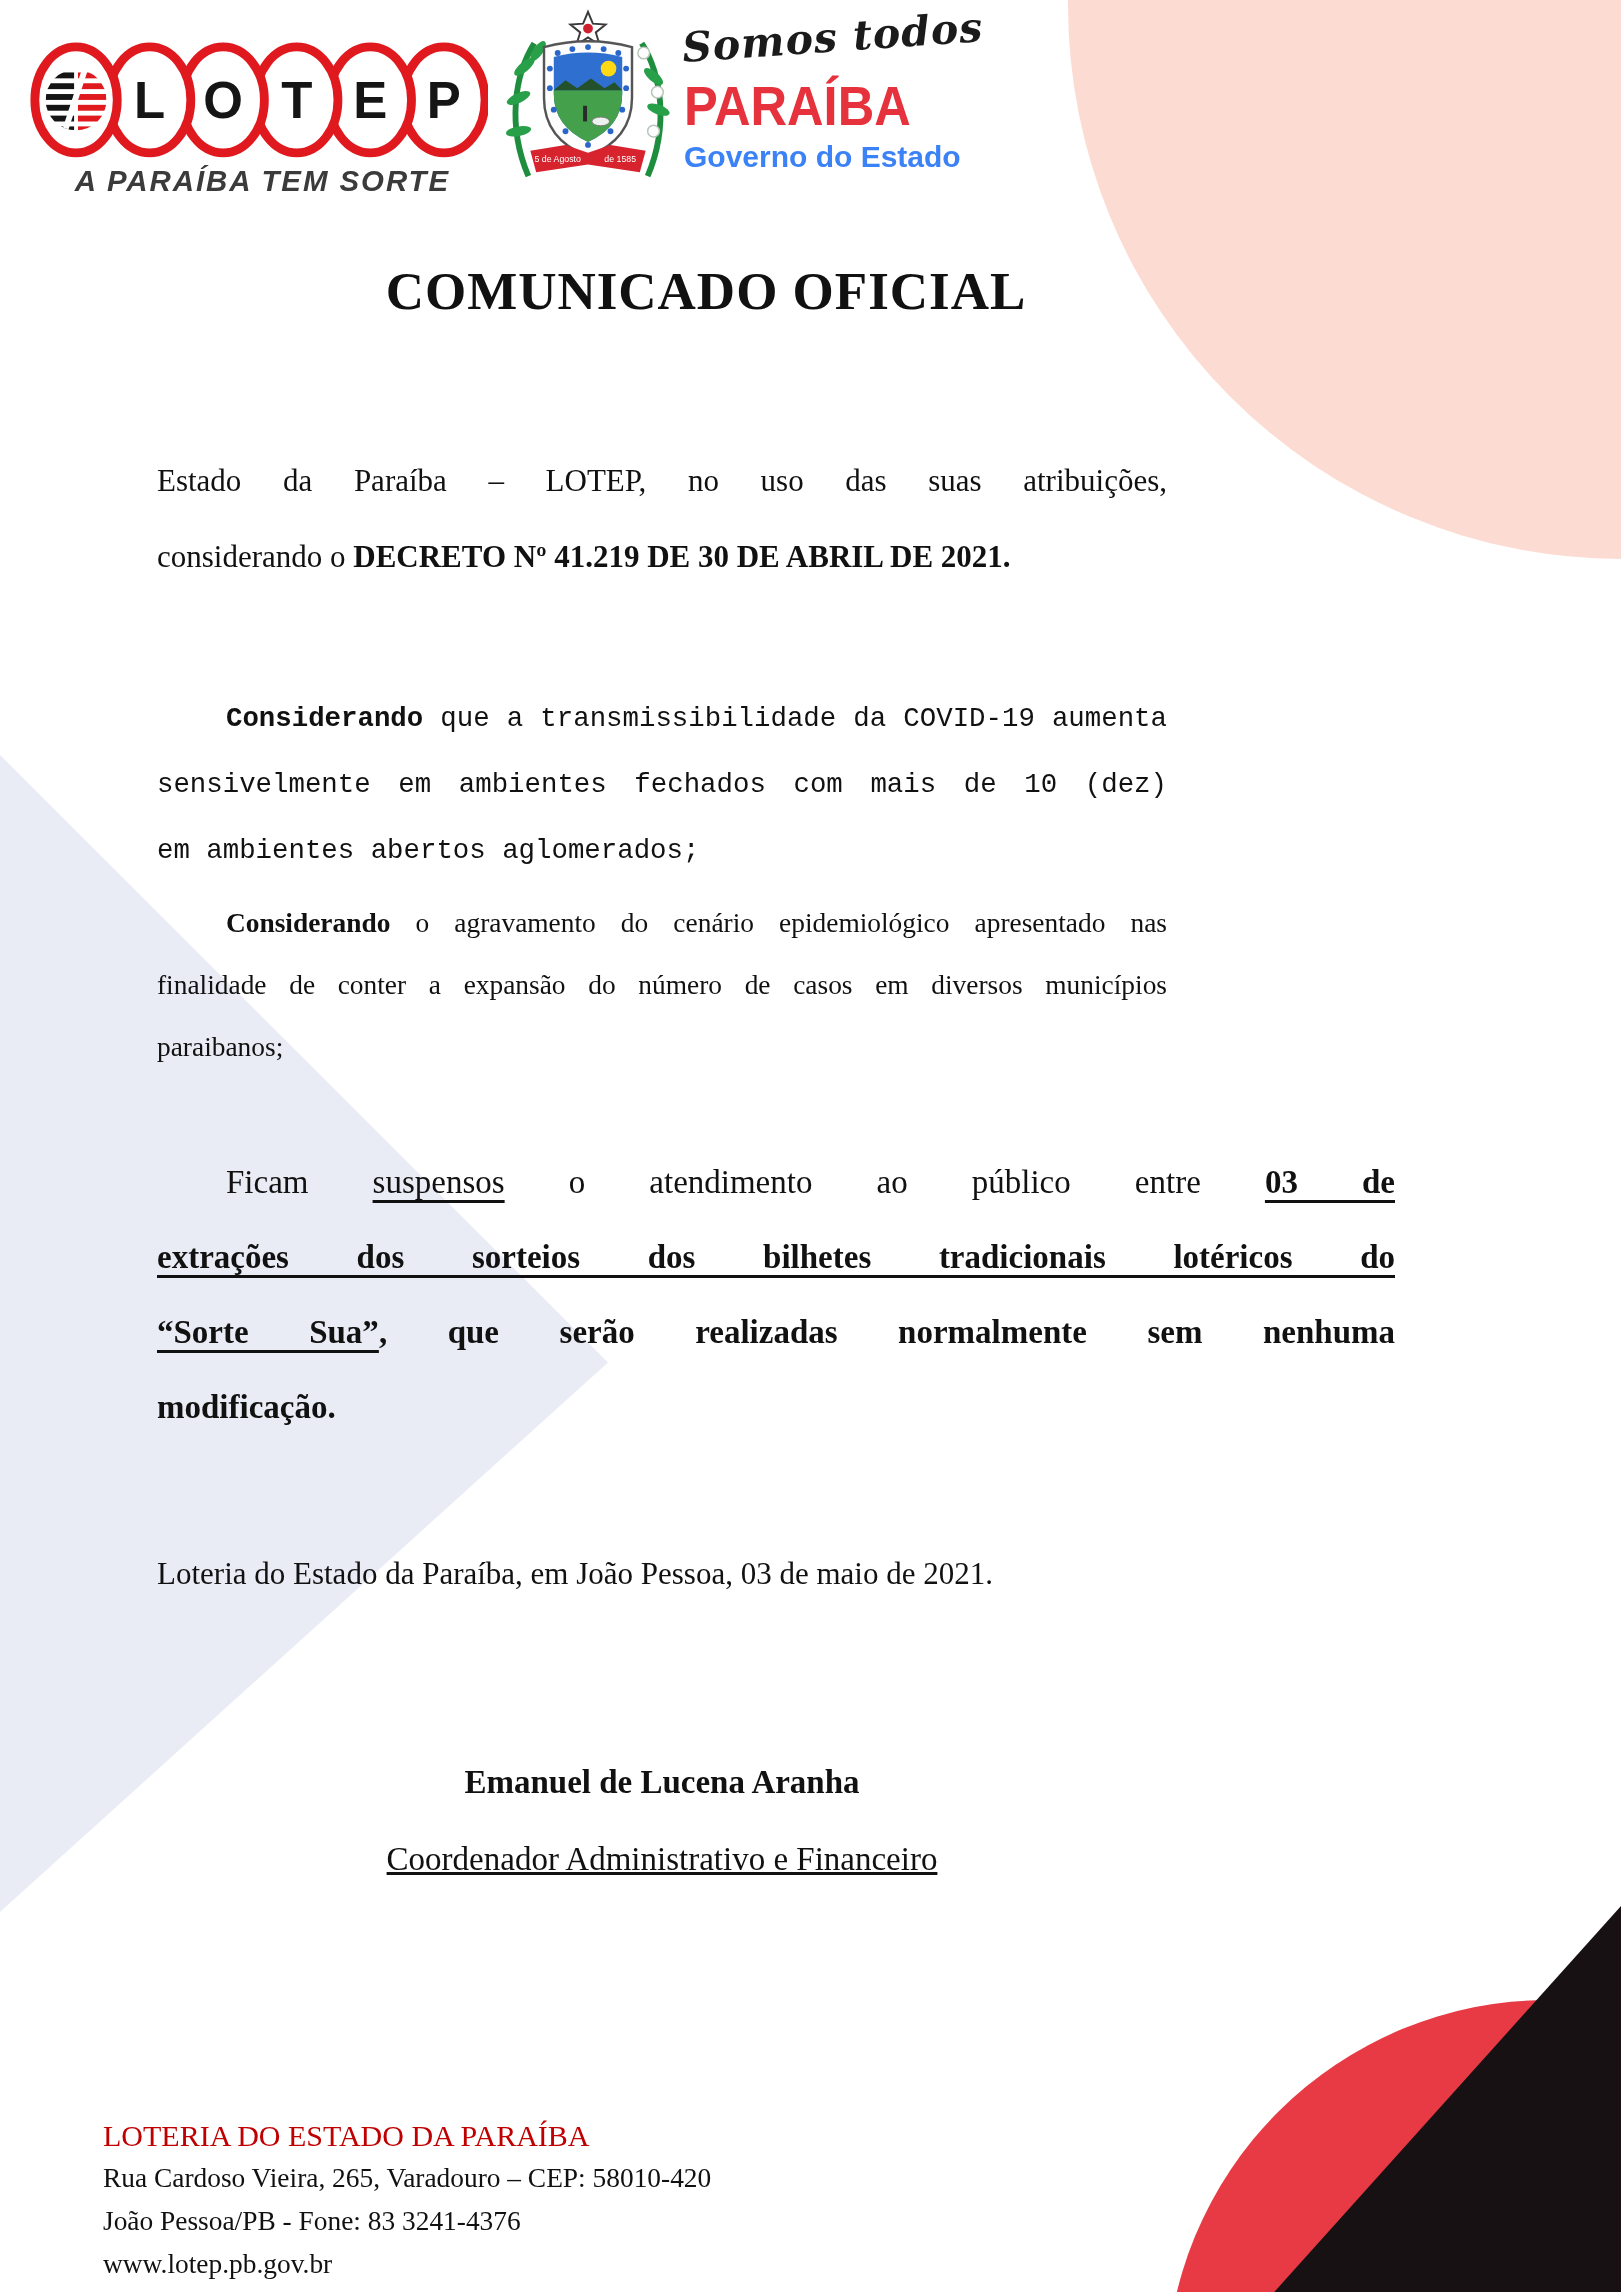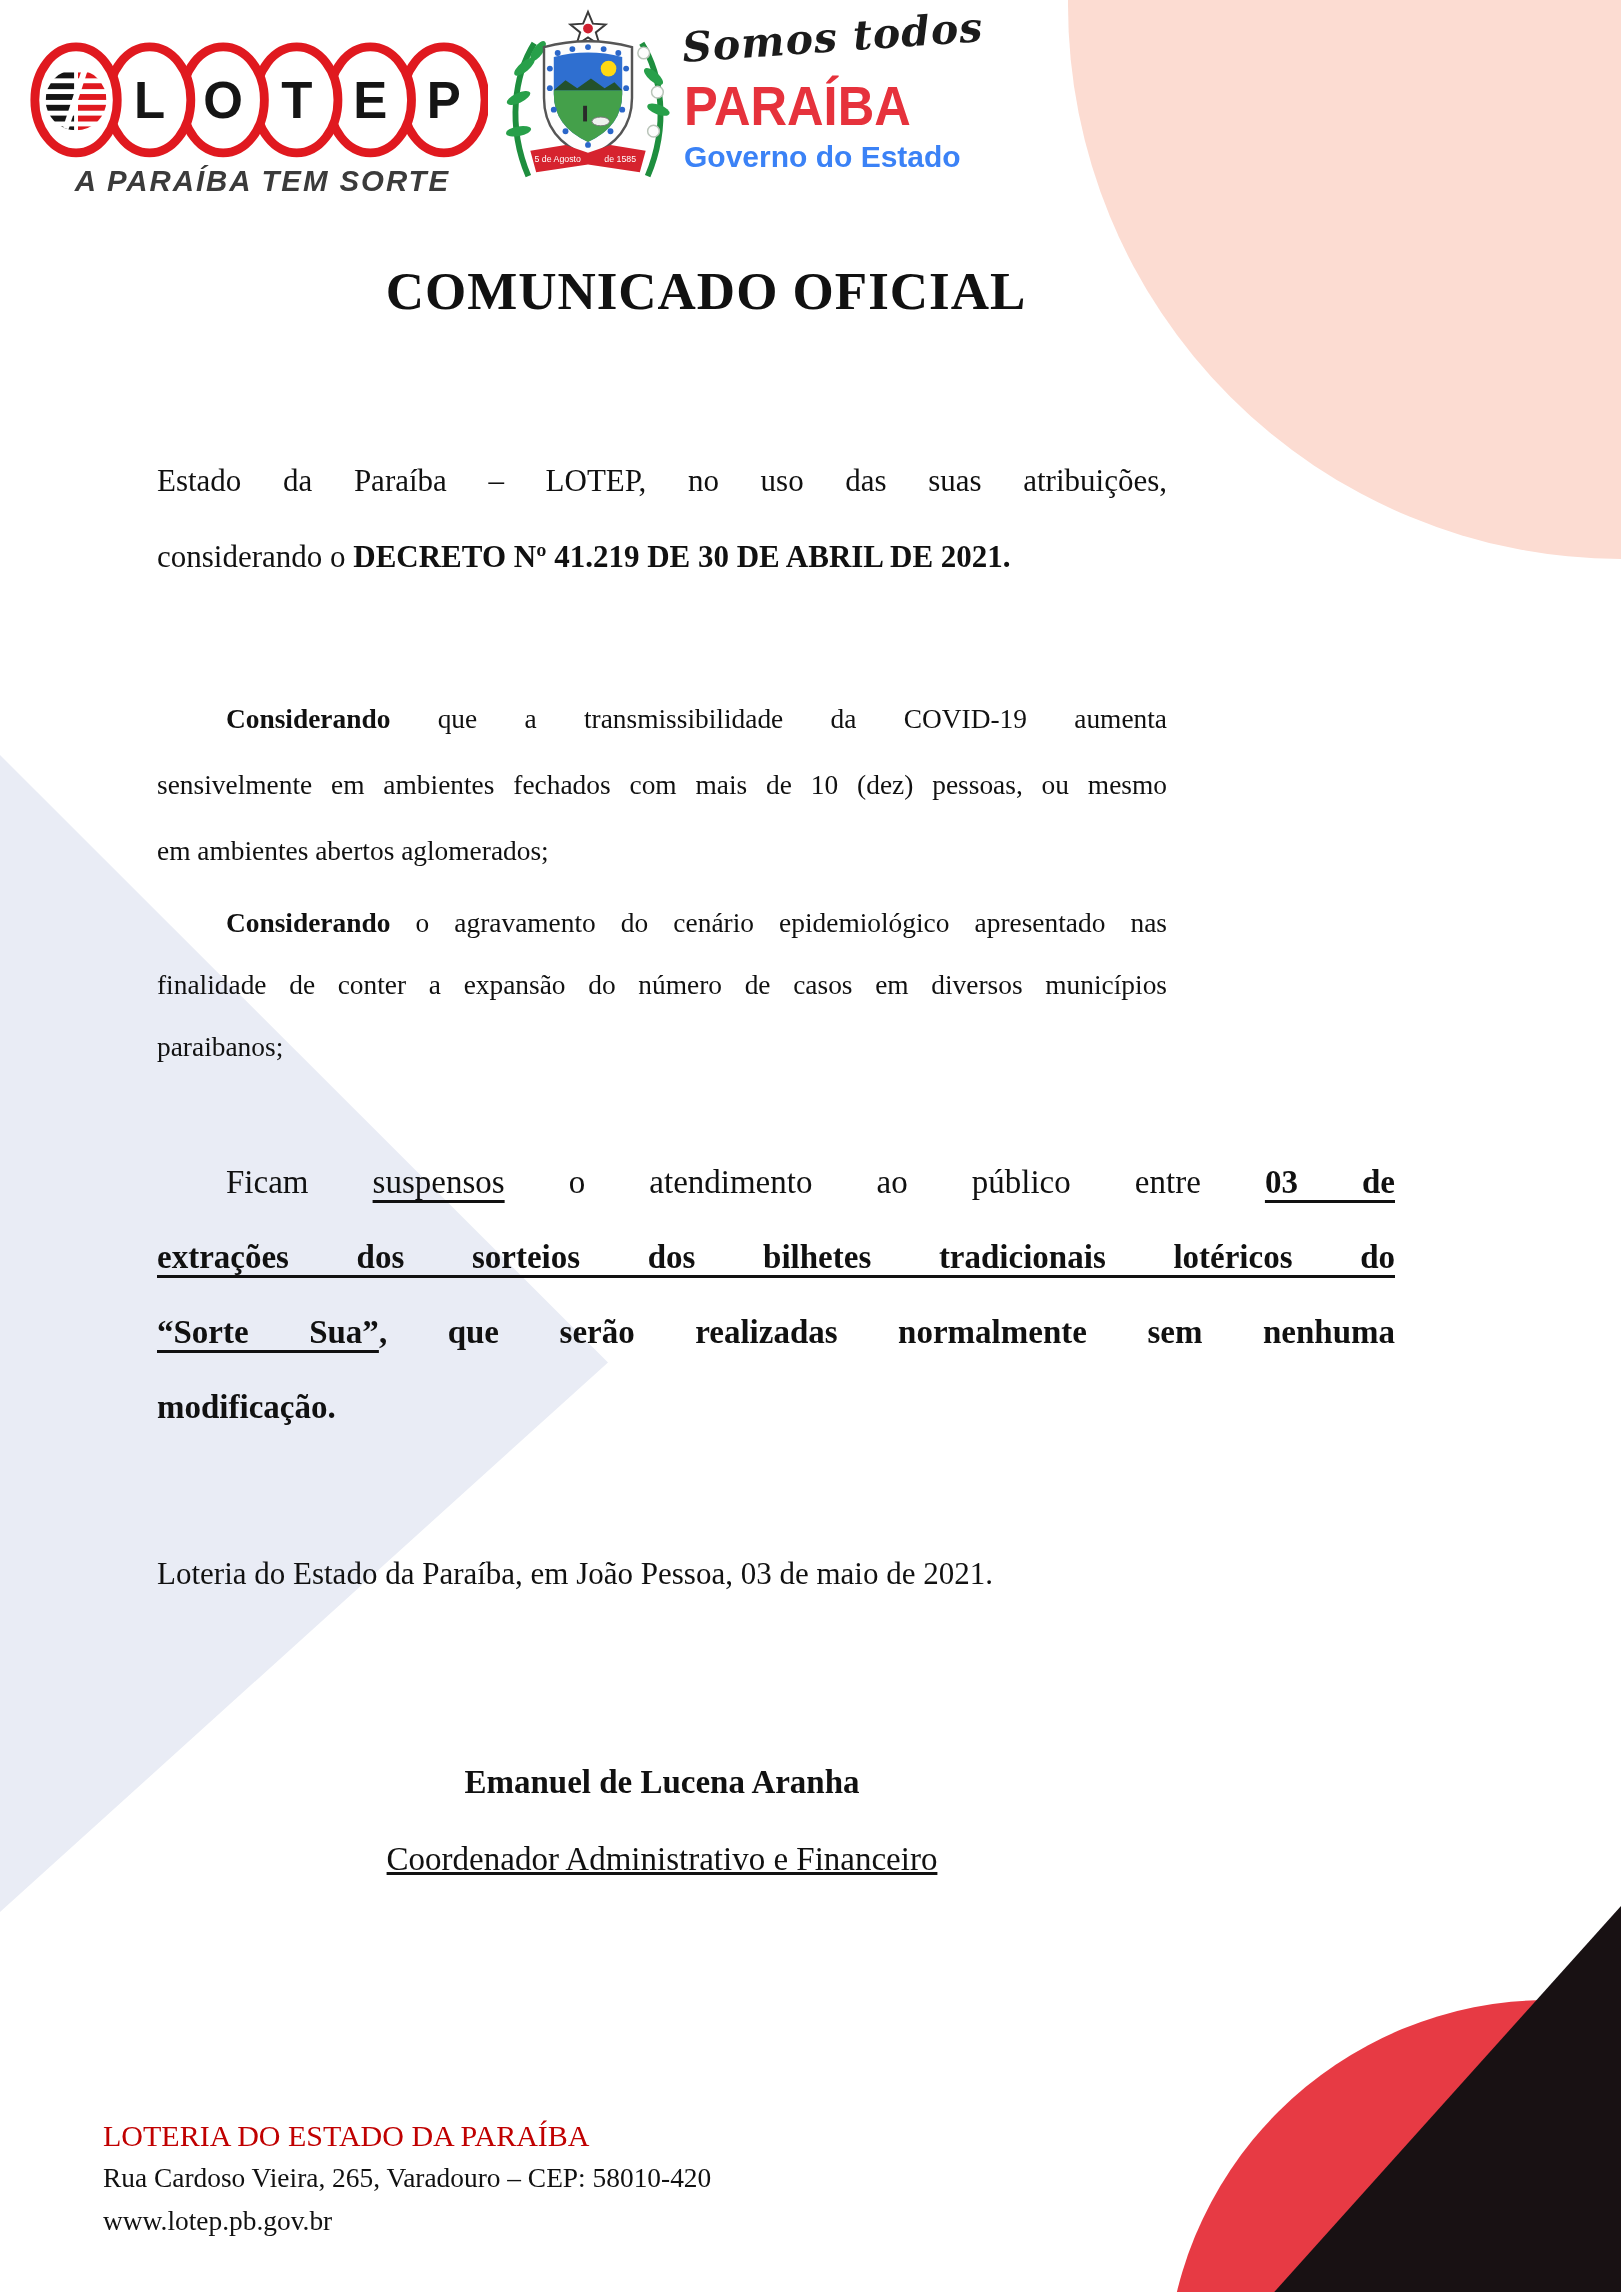--- a/index.html
+++ b/index.html
@@ -30,21 +30,21 @@
     text-align:center;font-weight:bold;font-size:53px;letter-spacing:1px;
     text-decoration-thickness:3.9px;text-underline-offset:8.8px;
   }
   
   .para{position:absolute;left:157px;z-index:2;}
   #para0{top:443px;width:1010px;font-size:31px;}
   #para1{top:686px;width:1010px;font-size:27.4px;}
   #para2{top:892px;width:1010px;font-size:27.4px;}
   #para3{top:1145px;width:1238px;font-size:33px;}
   #para0 .jline{height:76px;line-height:76px;}
-  #para1 .jline{height:66px;line-height:66px;}
+  #para1 .jline{height:66px;line-height:66px;font-family:Liberation Mono, monospace;}
   #para2 .jline{height:62px;line-height:62px;}
   #para3 .jline{height:75px;line-height:75px;}
   .jline{text-align:justify;overflow:hidden;}
   .jline::after{content:"";display:inline-block;width:100%;height:0;}
   .jline.last{text-align:left;}
   .jline.last::after{display:none;}
   .jline.ind{text-indent:69px;}
   .b{font-weight:bold;}
   .u{text-decoration:underline;text-underline-offset:6.9px;text-decoration-thickness:2.5px;}
   .date-line{position:absolute;left:157px;top:1556px;width:1238px;font-size:31px;z-index:2;}
@@ -198,17 +198,18 @@
     </div>
 
   <div class="date-line">Loteria do Estado da Paraíba, em João Pessoa, 03 de maio de 2021.</div>
 
   <div class="sig-name">Emanuel de Lucena Aranha</div>
   <div class="sig-role">Coordenador Administrativo e Financeiro</div>
 
   <div class="footer">
     <div class="org">LOTERIA DO ESTADO DA PARAÍBA</div>
     <div>Rua Cardoso Vieira, 265, Varadouro – CEP: 58010-420</div>
+    <div>João Pessoa/PB - Fone: 83 3241-4376</div>
     <div>www.lotep.pb.gov.br</div>
   </div>
 
 </div>
 
 
 </body></html>

